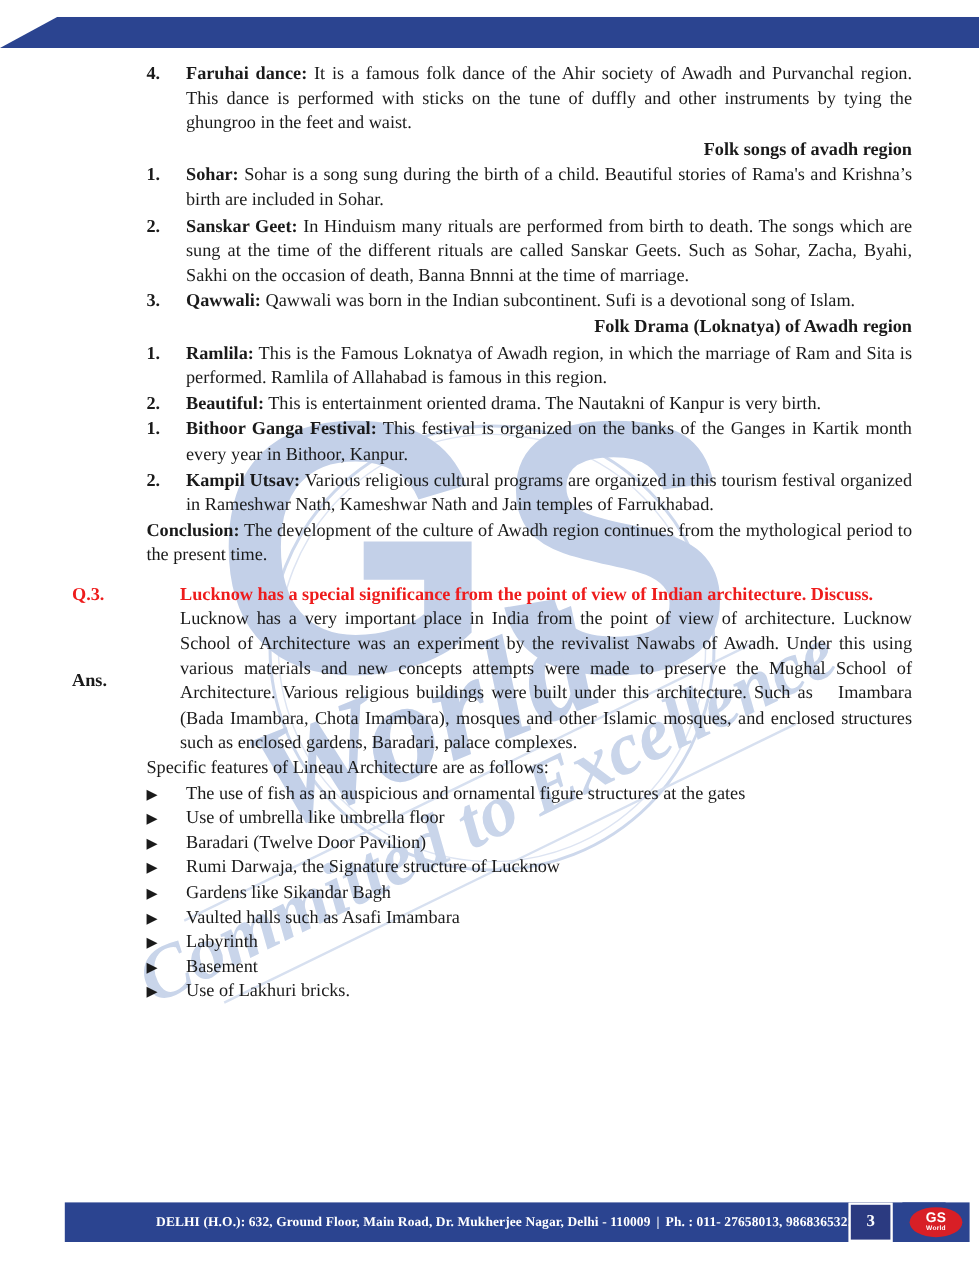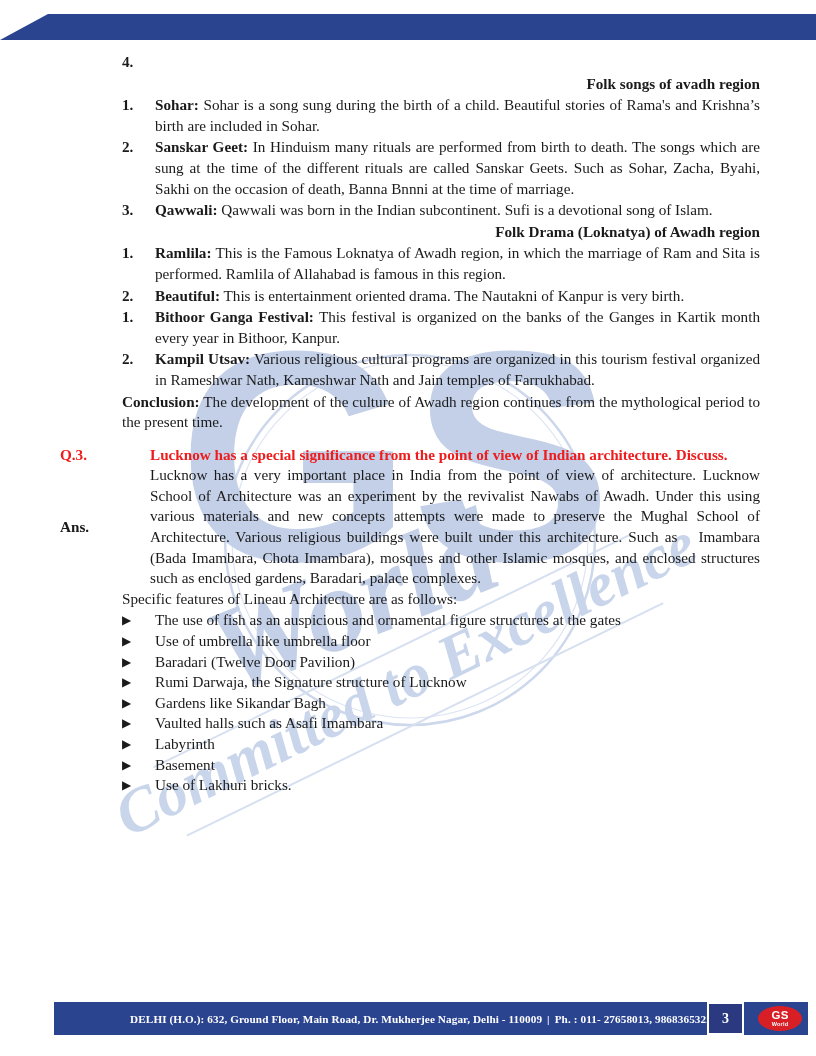--- a/index.html
+++ b/index.html
@@ -238,20 +238,21 @@
 
 <div class="top-banner-wrap">
   <div class="top-banner"></div>
 </div>
 
 <div class="page">
   <div class="content">
 
     <div class="num-item">
       <div class="marker">4.</div>
+      <div class="body"><span class="lead">Faruhai dance:</span><span> It is a famous folk dance of the Ahir society of Awadh and Purvanchal region. This dance is performed with sticks on the tune of duffly and other instruments by tying the ghungroo in the feet and waist.</span></div>
     </div>
 
     <div class="sec-head">Folk songs of avadh region</div>
 
     <div class="num-item">
       <div class="marker">1.</div>
       <div class="body"><span class="lead">Sohar:</span><span> Sohar is a song sung during the birth of a child. Beautiful stories of Rama's and Krishna’s birth are included in Sohar.</span></div>
     </div>
 
     <div class="num-item">

